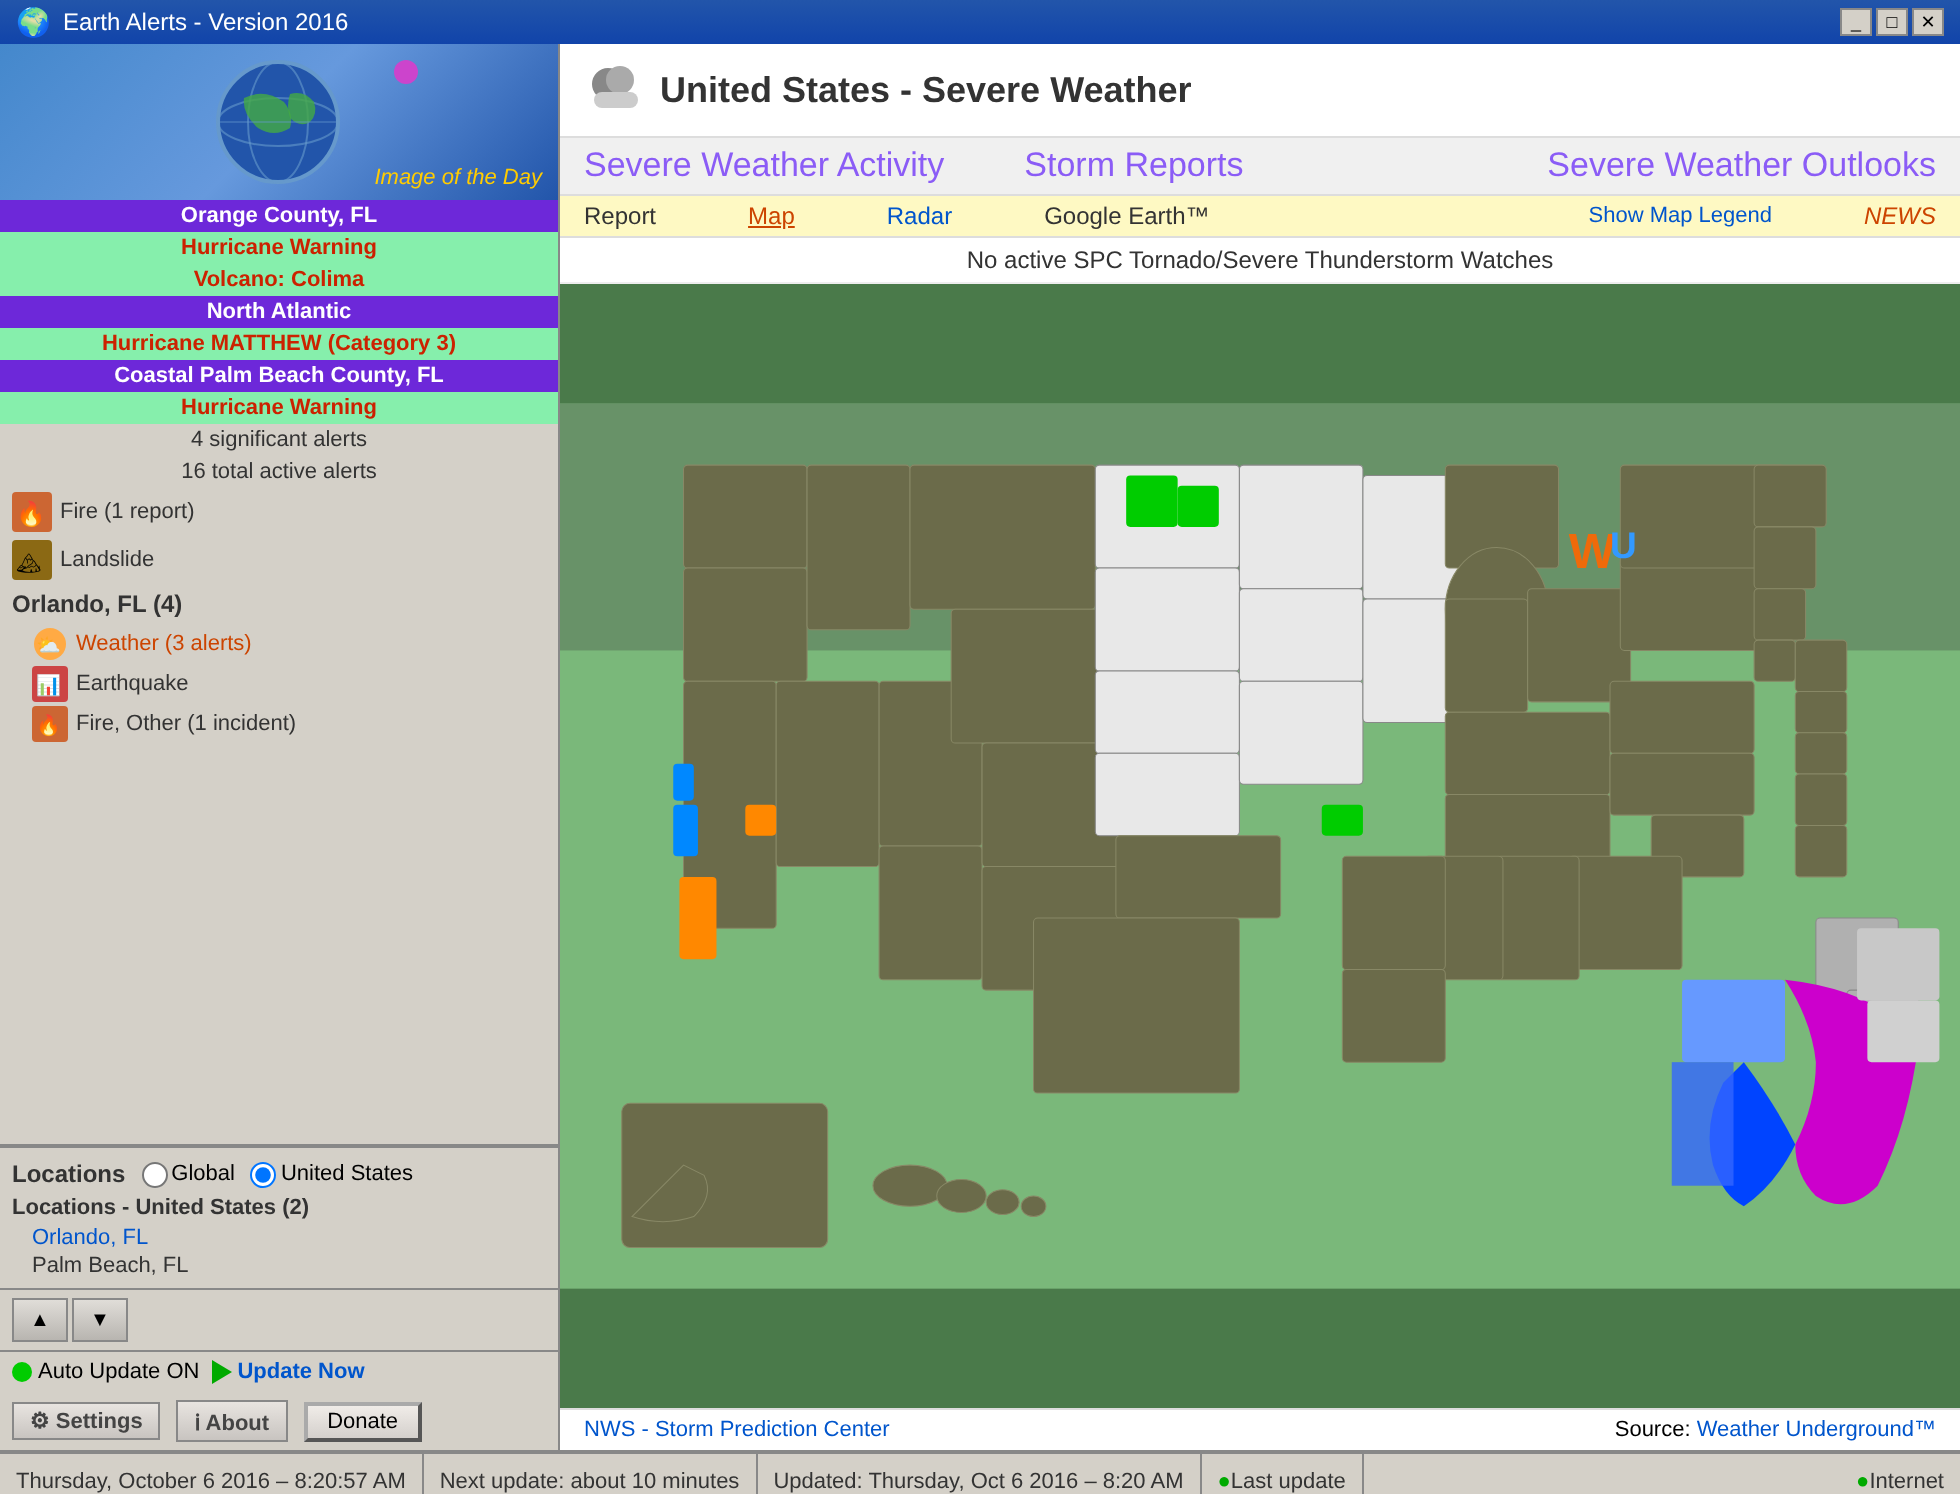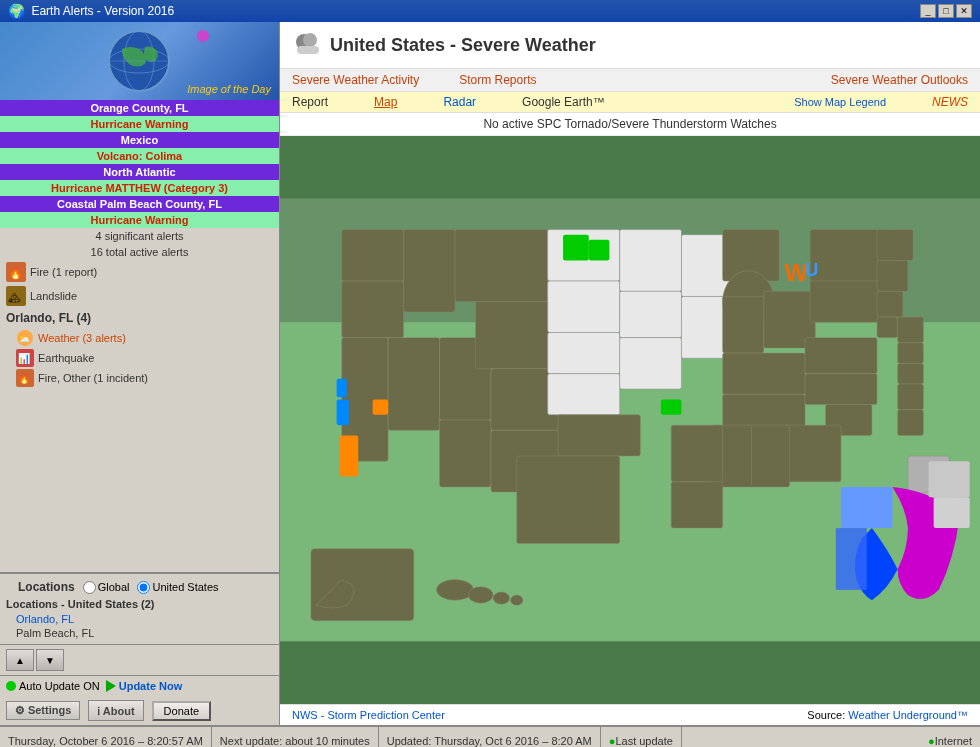--- a/index.html
+++ b/index.html
@@ -122,21 +122,21 @@
     .orlando-text { color: #333; }
 
     
     #locations-section {
       border-top: 2px solid #888;
       padding: 4px 0;
     }
     .locations-tabs {
       display: flex;
       align-items: center;
-      padding: 2px 18px;
+      padding: 2px 6px;
       gap: 8px;
     }
     .tab-label { font-weight: bold; font-size: 12px; color: #333; }
     .radio-option { display: flex; align-items: center; gap: 2px; font-size: 11px; cursor: pointer; }
 
     .locations-header {
       padding: 2px 6px;
       font-size: 11px;
       font-weight: bold;
       color: #333;
@@ -215,23 +215,23 @@
     
     #tabs-row {
       display: flex;
       align-items: center;
       padding: 4px 12px;
       background: #f0f0f0;
       border-bottom: 1px solid #ddd;
       gap: 40px;
     }
     .main-tab {
-      font-size: 12px;
+      font-size: 17px;
       cursor: pointer;
-      color: #c2410c;
+      color: #8b5cf6;
       text-decoration: none;
     }
     .main-tab:last-child { margin-left: auto; }
 
     
     #subtabs-row {
       display: flex;
       align-items: center;
       padding: 3px 12px;
       background: #fef9c3;
@@ -332,21 +332,20 @@
         <line x1="2" y1="32" x2="62" y2="32" stroke="#6699cc" stroke-width="0.8" opacity="0.5"></line>
       </svg>
       <span id="image-of-day">Image of the Day</span>
     </div>
 
     <div id="alert-list">
 
       <div class="alert-group-header">Orange County, FL</div>
       <div class="alert-item alert-warning">Hurricane Warning</div>
 
-      <div class="alert-group-header">Mexico</div>
       <div class="alert-item alert-warning">Volcano: Colima</div>
 
       <div class="alert-group-header">North Atlantic</div>
       <div class="alert-item alert-warning">Hurricane MATTHEW (Category 3)</div>
 
       <div class="alert-group-header">Coastal Palm Beach County, FL</div>
       <div class="alert-item alert-warning">Hurricane Warning</div>
 
       <div class="alert-counts">4 significant alerts</div>
       <div class="alert-counts">16 total active alerts</div>

